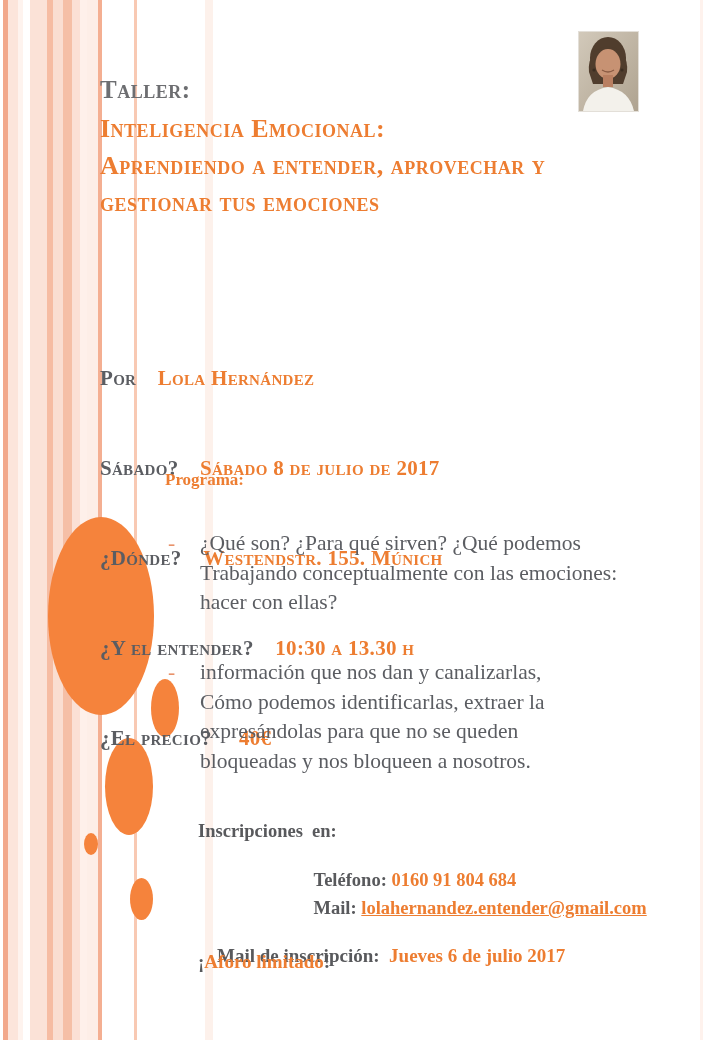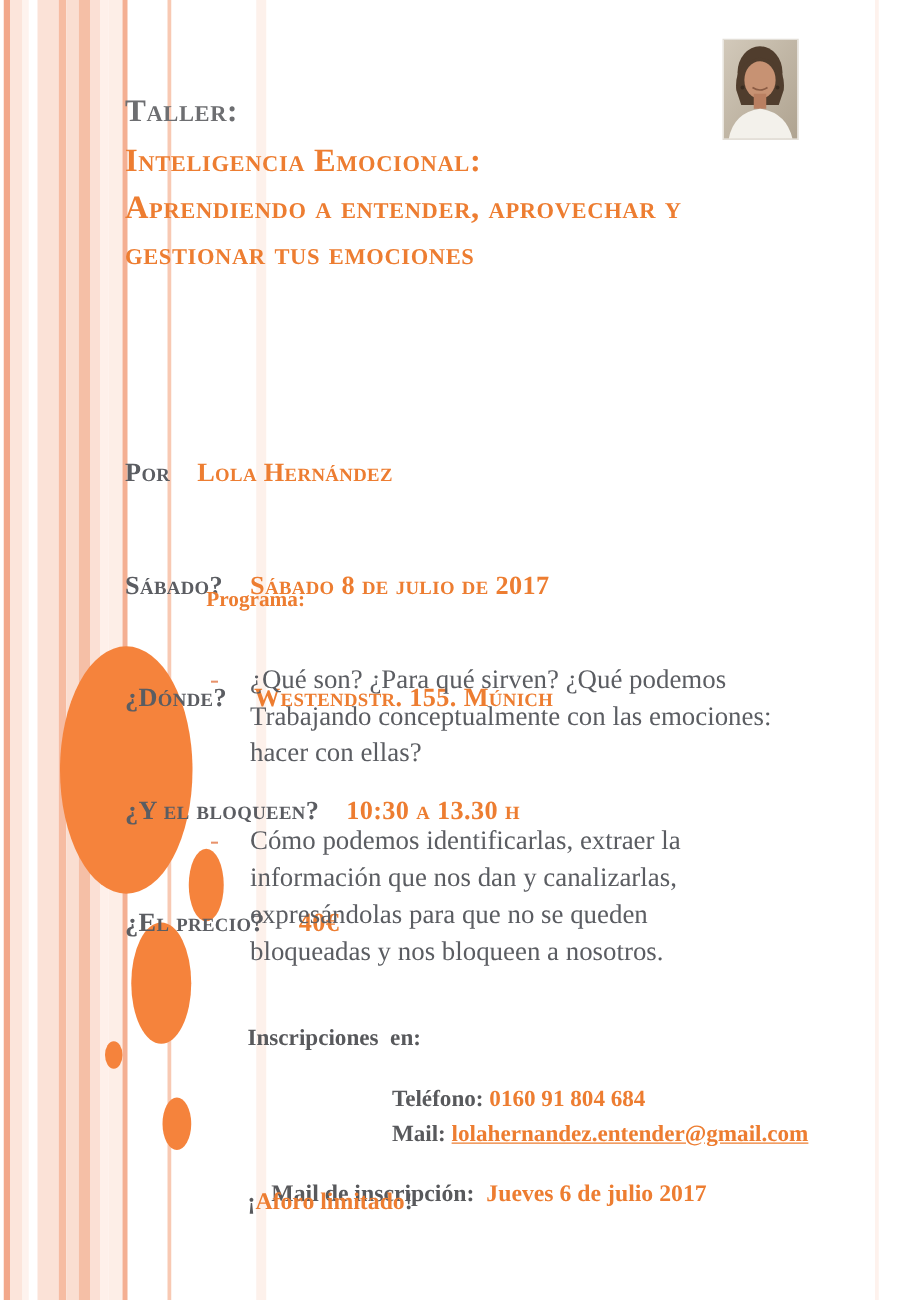--- a/index.html
+++ b/index.html
@@ -136,37 +136,37 @@
   <div class="title">
     <div>Inteligencia Emocional:</div>
     <div>Aprendiendo a entender, aprovechar y</div>
     <div>gestionar tus emociones</div>
   </div>
 
   <div class="details">
     <div><span class="lbl">Por </span><span class="val">Lola Hernández</span></div>
     <div><span class="lbl">Sábado? </span><span class="val">Sábado 8 de julio de 2017</span></div>
     <div><span class="lbl">¿Dónde? </span><span class="val">Westendstr. 155. Múnich</span></div>
-    <div><span class="lbl">¿Y el bloqueen? </span><span class="val">10:30 a 13.30 h</span></div>
+    <div><span class="lbl">¿Y el entender? </span><span class="val">10:30 a 13.30 h</span></div>
     <div><span class="lbl">¿El precio?  </span><span class="val">40€</span></div>
   </div>
 
   <div class="program-heading">Programa:</div>
 
   <div class="bullet b1">
     <span class="dash">-</span>
     <div>¿Qué son? ¿Para qué sirven? ¿Qué podemos</div>
     <div>Trabajando conceptualmente con las emociones:</div>
     <div>hacer con ellas?</div>
   </div>
 
   <div class="bullet b2">
     <span class="dash">-</span>
+    <div>información que nos dan y canalizarlas,</div>
     <div>Cómo podemos identificarlas, extraer la</div>
-    <div>información que nos dan y canalizarlas,</div>
     <div>expresándolas para que no se queden</div>
     <div>bloqueadas y nos bloqueen a nosotros.</div>
   </div>
 
   <div class="inscriptions-heading">Inscripciones  en:</div>
 
   <div class="contact-row phone-row">
     <span class="lbl">Teléfono: </span><span class="val">0160 91 804 684</span>
   </div>
 

